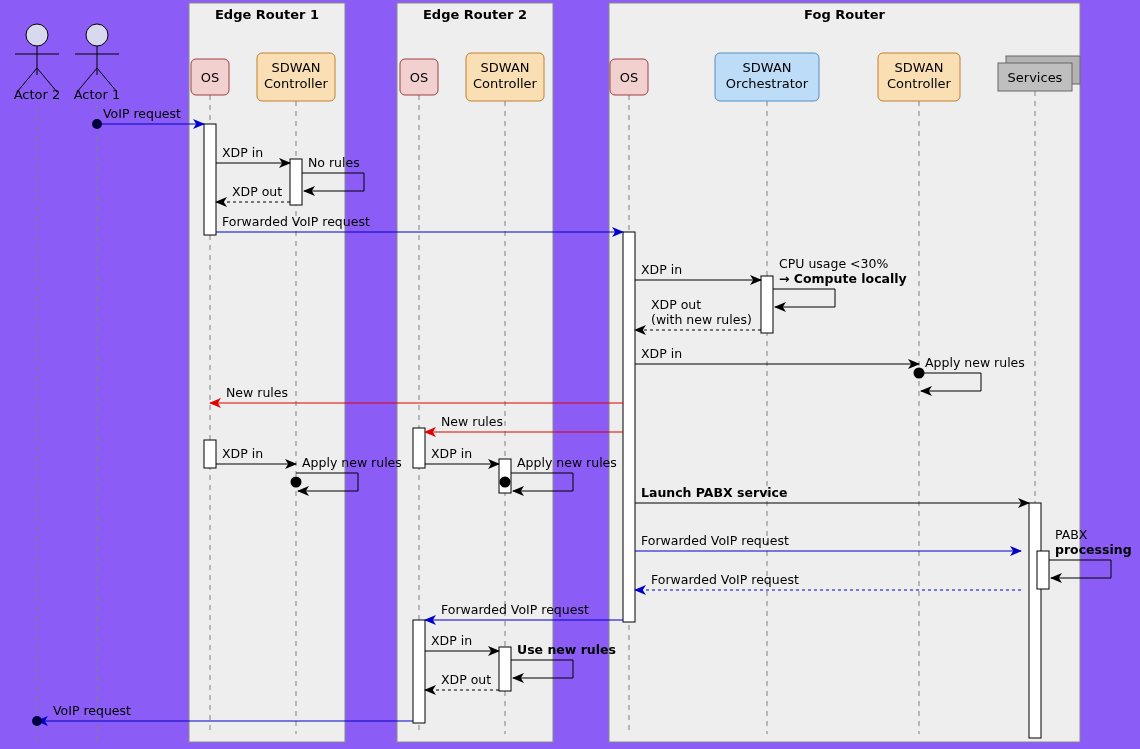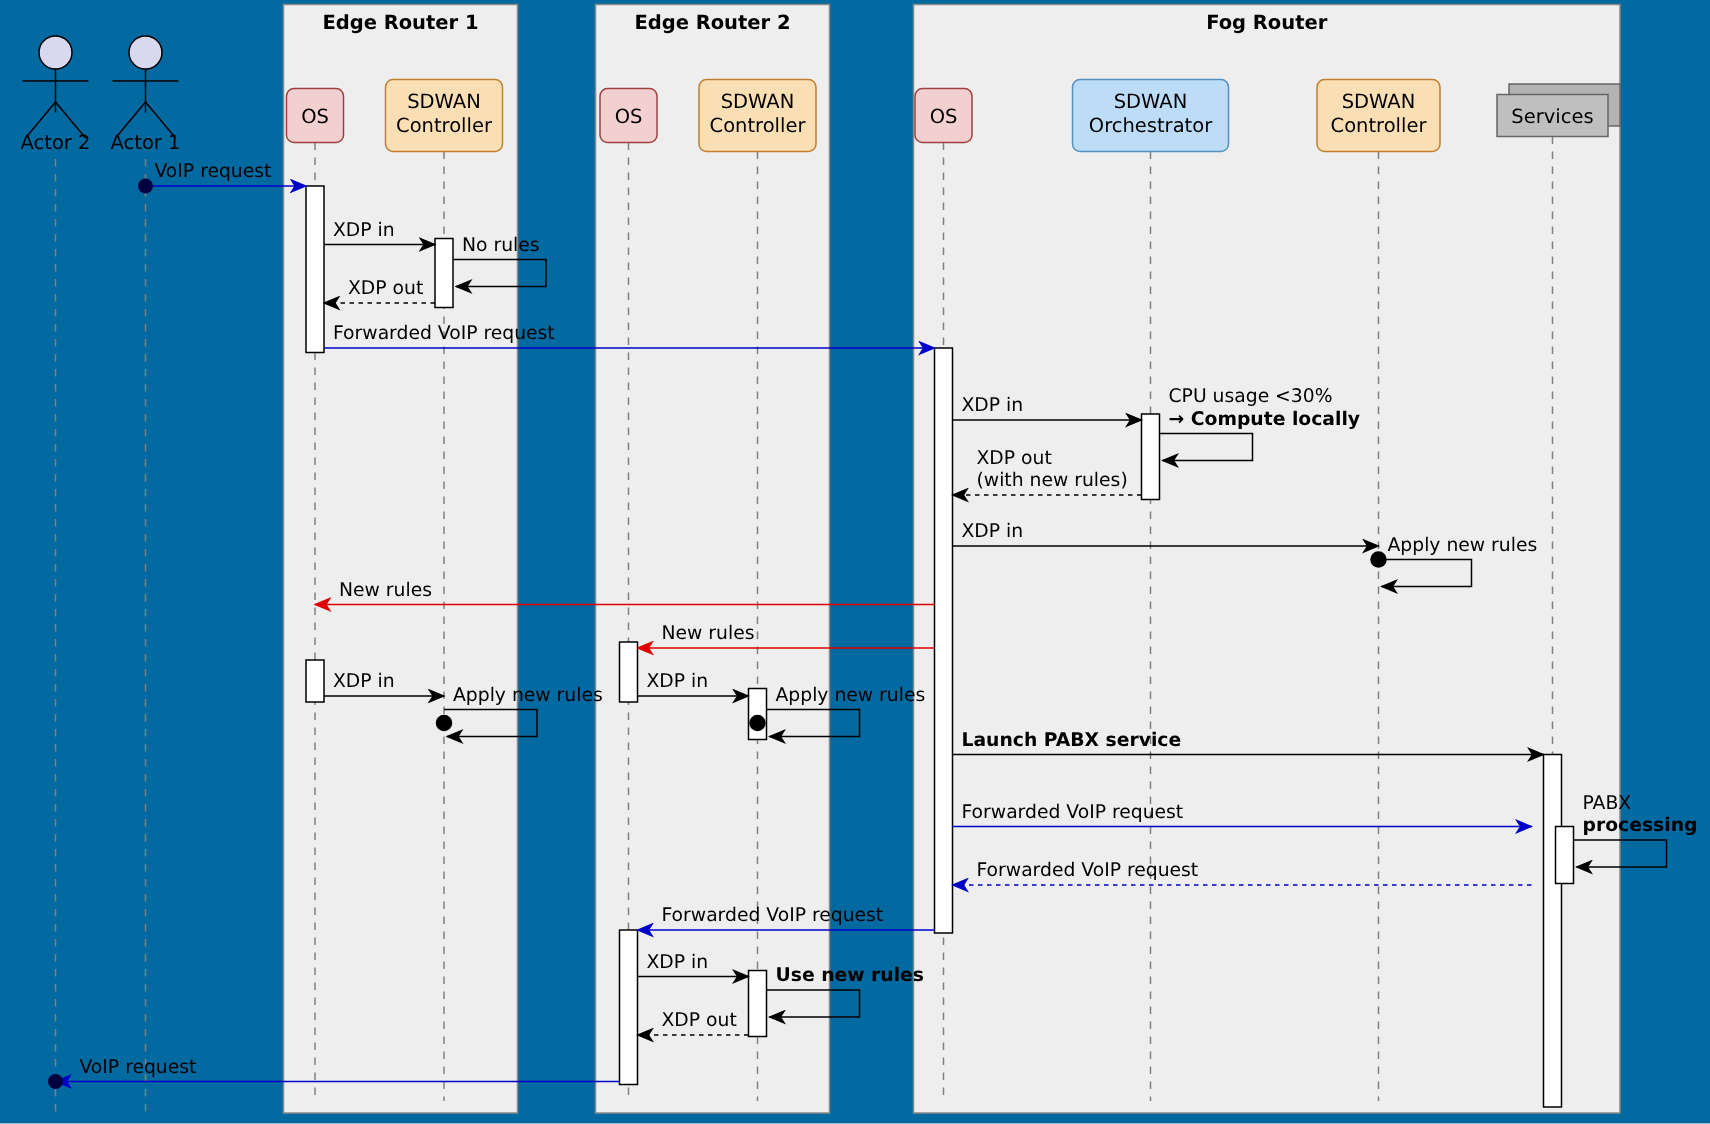--- a/index.html
+++ b/index.html
@@ -1,17 +1,17 @@
 <!DOCTYPE html>
 <html><head>
 <meta charset="utf-8">
 <style>
   html,body{margin:0;padding:0;background:#ffffff;}
   body{font-family:"DejaVu Sans","Liberation Sans",sans-serif;}
-  #stage{position:relative;width:1140px;height:749px;background:#0369a1;overflow:hidden;}
+  #stage{position:relative;width:1140px;height:749px;background:#8b5cf6;overflow:hidden;}
   svg#diagram{position:absolute;left:0;top:0;width:1140px;height:749px;}
   .grp-rect{fill:#eeeeee;stroke:#888888;stroke-width:1;}
   .grp-title{font-size:13px;font-weight:bold;fill:#000000;text-anchor:middle;
              font-family:"DejaVu Sans","Liberation Sans",sans-serif;}
   .lifeline{stroke:#808080;stroke-width:1;stroke-dasharray:5,5;fill:none;}
   .act-bar{fill:#ffffff;stroke:#000000;stroke-width:1;}
   .part-label{font-size:13px;fill:#000000;text-anchor:middle;
               font-family:"DejaVu Sans","Liberation Sans",sans-serif;}
   .msg-txt{font-size:12.5px;fill:#000000;
            font-family:"DejaVu Sans","Liberation Sans",sans-serif;}

